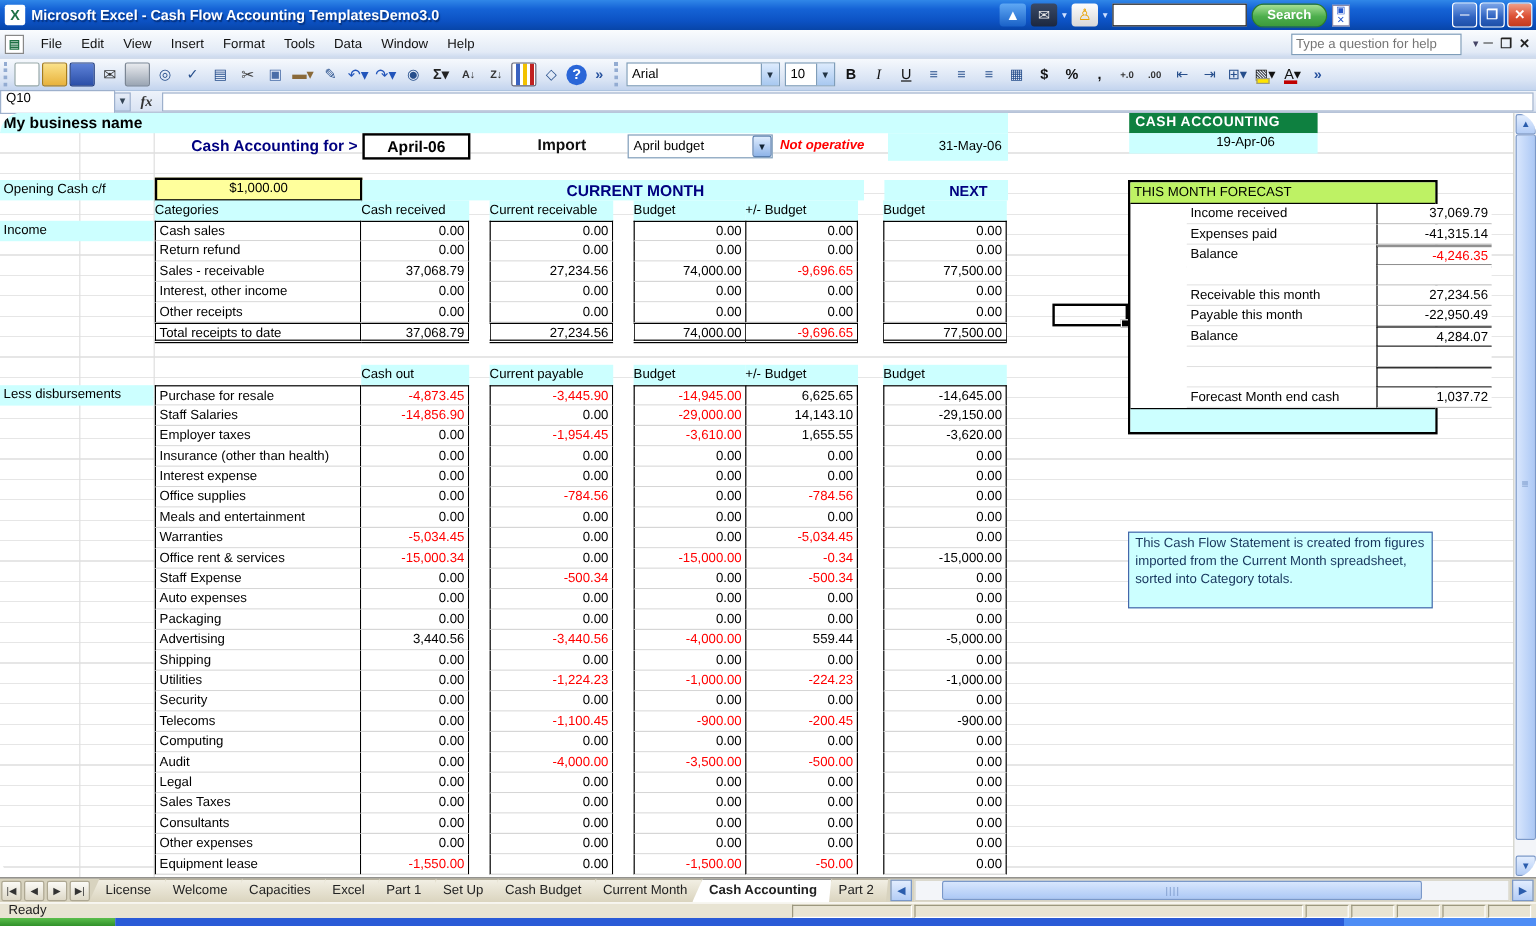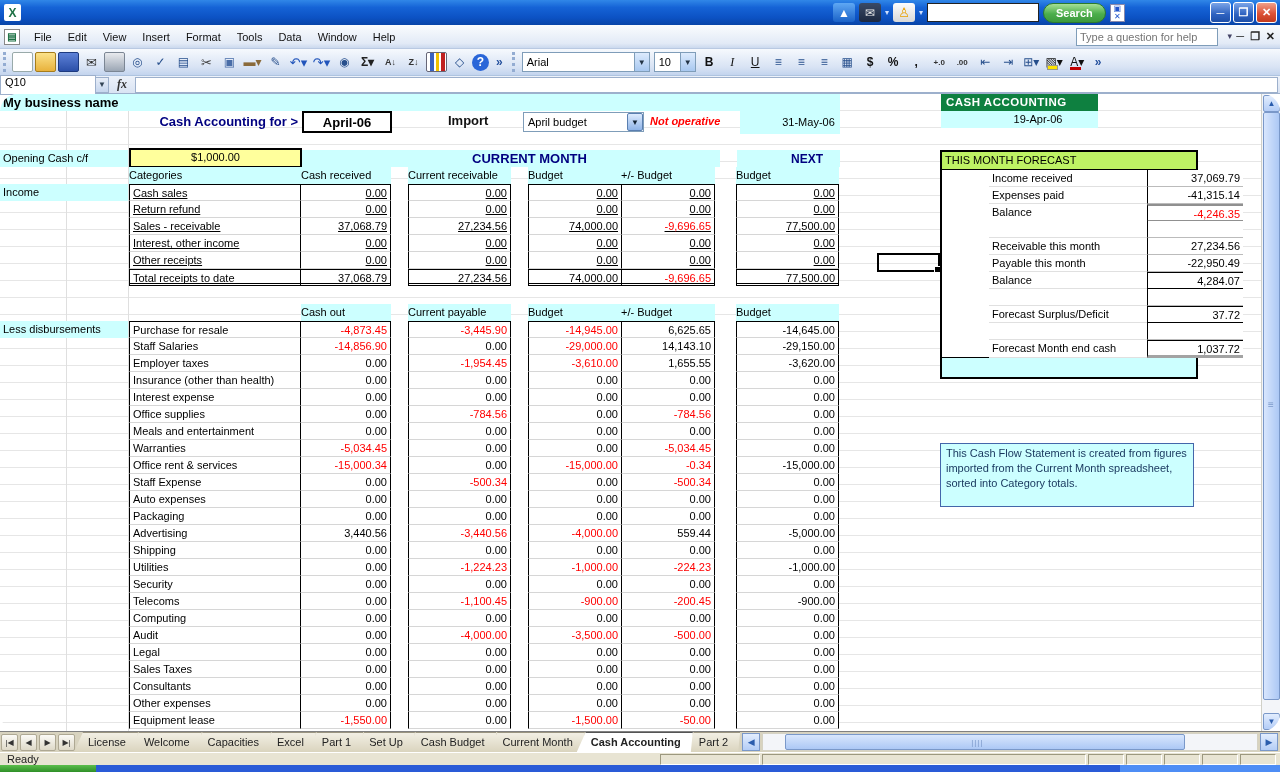--- a/index.html
+++ b/index.html
@@ -192,20 +192,21 @@
   .taskbar { position:absolute; left:0; top:765px; width:1280px; height:7px; display:flex; }
   .tb-start { width:96px; background:linear-gradient(#5BBE4C,#2F8F28); }
   .tb-main { flex:1; background:#2A5BD7; }
   .tb-task { width:160px; background:#4E8DF5; }
 </style>
 </head>
 <body>
 
 <div class="titlebar" data-name="title-bar">
   <div class="appicon" data-name="excel-app-icon">X</div>
+  <div class="wtitle" data-name="window-title">Microsoft Excel - Cash Flow Accounting TemplatesDemo3.0</div>
   <div class="tb-cluster">
     <div class="tb-mini aol" data-name="aol-icon">▲</div>
     <div class="tb-mini mailm" data-name="mail-icon">✉</div>
       <span class="tinydrop" data-name="chevron-down-icon">▾</span>
     <div class="tb-mini aim" data-name="aim-messenger-icon">♙</div>
       <span class="tinydrop" data-name="chevron-down-icon">▾</span>
     <input class="tsearch" data-name="titlebar-search-input" style="">
     <button class="searchbtn" data-name="search-button">Search</button>
     <div class="sidebtn" data-name="sidebar-toggle-icon">
         <span>▣</span>
@@ -412,21 +413,21 @@
       <div class="hblank"></div>
       <div class="hc" data-name="col-header-budget">Budget</div>
       <div class="hc" data-name="col-header-pm-budget">+/- Budget</div>
       <div class="hblank"></div>
       <div class="hc" data-name="col-header-next-budget">Budget</div>
     </div>
   </div>
 
   <div class="abs cyan inclbl" data-name="income-section-label">Income</div>
 
-  <div class="gridhost" style="top:90px;text-decoration:underline;" data-name="income-table">
+  <div class="gridhost" style="top:90px;" data-name="income-table">
 
       <div class="xrow" data-name="table-row">
         <div class="c cat" data-name="category-cell">Cash sales</div>
         <div class="c n n1" data-name="cash-received-cell">0.00</div>
         <div class="c sp"></div>
         <div class="c n n2" data-name="current-receivable-cell">0.00</div>
         <div class="c sp"></div>
         <div class="c n n3" data-name="budget-cell">0.00</div>
         <div class="c n n4" data-name="pm-budget-cell">0.00</div>
         <div class="c sp"></div>
@@ -842,24 +843,20 @@
         <div class="frow" data-name="forecast-row">
           <div class="fl" data-name="forecast-label-cell">Balance</div>
           <div class="fv" data-name="forecast-value-cell">4,284.07</div>
         </div>
 
         <div class="frow" data-name="forecast-row">
           <div class="fl" data-name="forecast-label-cell"></div>
           <div class="fv" data-name="forecast-value-cell"></div>
         </div>
 
-        <div class="frow" data-name="forecast-row">
-          <div class="fl" data-name="forecast-label-cell">Forecast Surplus/Deficit</div>
-          <div class="fv" data-name="forecast-value-cell">37.72</div>
-        </div>
 
         <div class="frow" data-name="forecast-row">
           <div class="fl" data-name="forecast-label-cell"></div>
           <div class="fv" data-name="forecast-value-cell"></div>
         </div>
 
         <div class="frow" data-name="forecast-row">
           <div class="fl" data-name="forecast-label-cell">Forecast Month end cash</div>
           <div class="fv" data-name="forecast-value-cell">1,037.72</div>
         </div>

